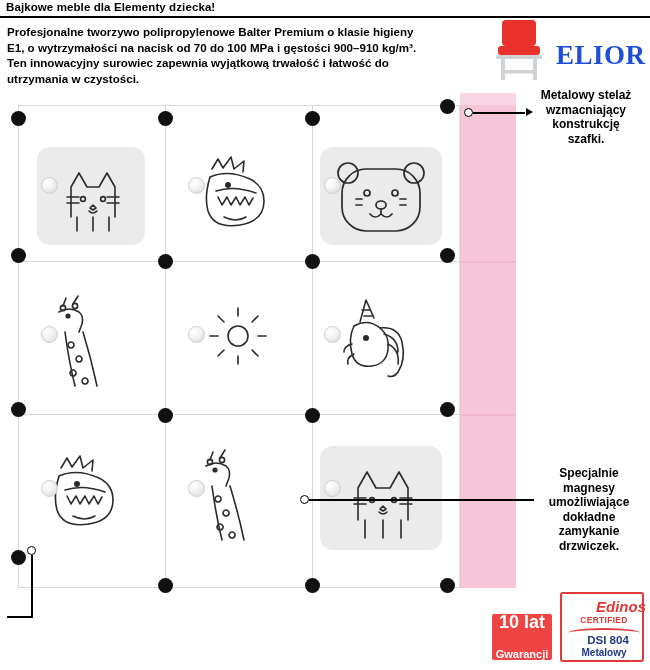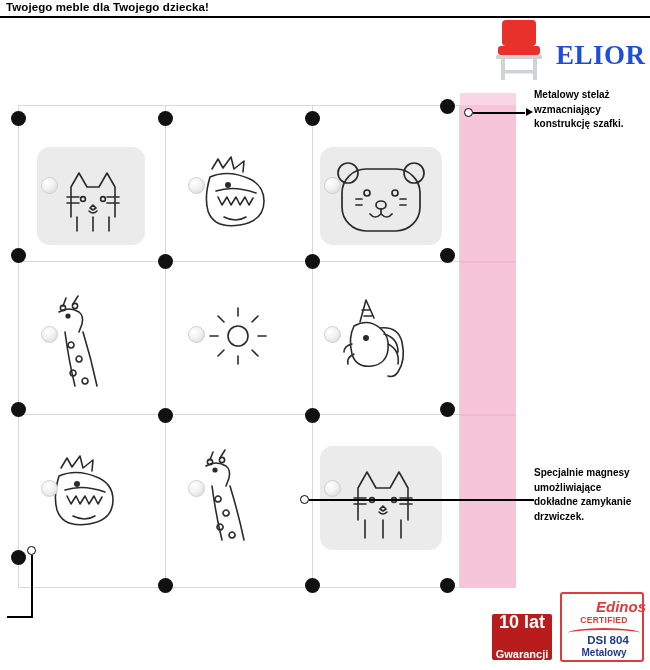--- a/index.html
+++ b/index.html
@@ -71,41 +71,41 @@
     border:1px solid #cfcfcf;
   }
 
   .conn {
     position:absolute; width:15px; height:15px; border-radius:50%;
     background:#111111;
   }
 
   
   .callout {
-    position:absolute; font-size:10px; font-weight:bold; color:#000; line-height:14.6px;
+    position:absolute; font-size:12px; font-weight:bold; color:#000; line-height:14.6px;text-align:center;
   }
   .lead { position:absolute; background:#000; }
   .lead-dot {
     position:absolute; width:9px; height:9px; border-radius:50%;
     border:1.6px solid #000; background:#fff;
   }
   .arrow {
     position:absolute; width:0; height:0;
     border-top:4.5px solid transparent; border-bottom:4.5px solid transparent;
     border-right:7px solid #000;
   }
 
   
   .bottom-text {
     position:absolute; left:7px; top:627px; width:420px;
     font-size:11.6px; line-height:15.4px; font-weight:bold; color:#000;
   }
   .badge-10lat {
     position:absolute; left:492px; top:614px; width:60px; height:46px;
-    background:#b91c1c; color:#ffffff; border-radius:2px;
+    background:#ef4444; color:#ffffff; border-radius:2px;
     display:flex; flex-direction:column; align-items:center; justify-content:center;
   }
   .badge-10lat .n { font-size:18px; font-weight:bold; line-height:19px; }
   .badge-10lat .g { font-size:11px; font-weight:bold; line-height:13px;margin-top:16px; }
 
   .badge-edinos {
     position:absolute; left:560px; top:592px; width:84px; height:70px;
     border:2px solid #e03a3a; border-radius:3px; background:#ffffff;
   }
   .edinos-name {
@@ -128,24 +128,25 @@
     position:absolute; left:6px; top:34px; width:72px; height:5px;
     border-top:2px solid #e03a3a; border-radius:50%/100% 100% 0 0;
   }
 </style>
 </head>
 <body>
 
 <div class="root">
 
   <div class="topbar">
-    <div class="topbar-text">Twojego meble dla Twojego dziecka!</div>
+    <div class="topbar-text">Bajkowe meble dla Elementy dziecka!</div>
   </div>
   <div class="topbar-rule"></div>
 
+  <div class="desc">Profesjonalne tworzywo polipropylenowe Balter Premium o klasie higieny E1, o wytrzymałości na nacisk od 70 do 100 MPa i gęstości 900–910 kg/m³. Ten innowacyjny surowiec zapewnia wyjątkową trwałość i łatwość do utrzymania w czystości.</div>
 
   <div class="logo-wrap">
     <svg class="chair" viewBox="0 0 56 64">
       <rect x="10" y="2" width="34" height="26" rx="4" fill="#e8312a"></rect>
       <rect x="6" y="28" width="42" height="9" rx="3" fill="#e8312a"></rect>
       <rect x="4" y="37" width="46" height="4" rx="1.5" fill="#cfd3d6"></rect>
       <rect x="9" y="41" width="4" height="21" fill="#cfd3d6"></rect>
       <rect x="41" y="41" width="4" height="21" fill="#cfd3d6"></rect>
       <rect x="9" y="52" width="36" height="3.5" fill="#cfd3d6"></rect>
     </svg>

